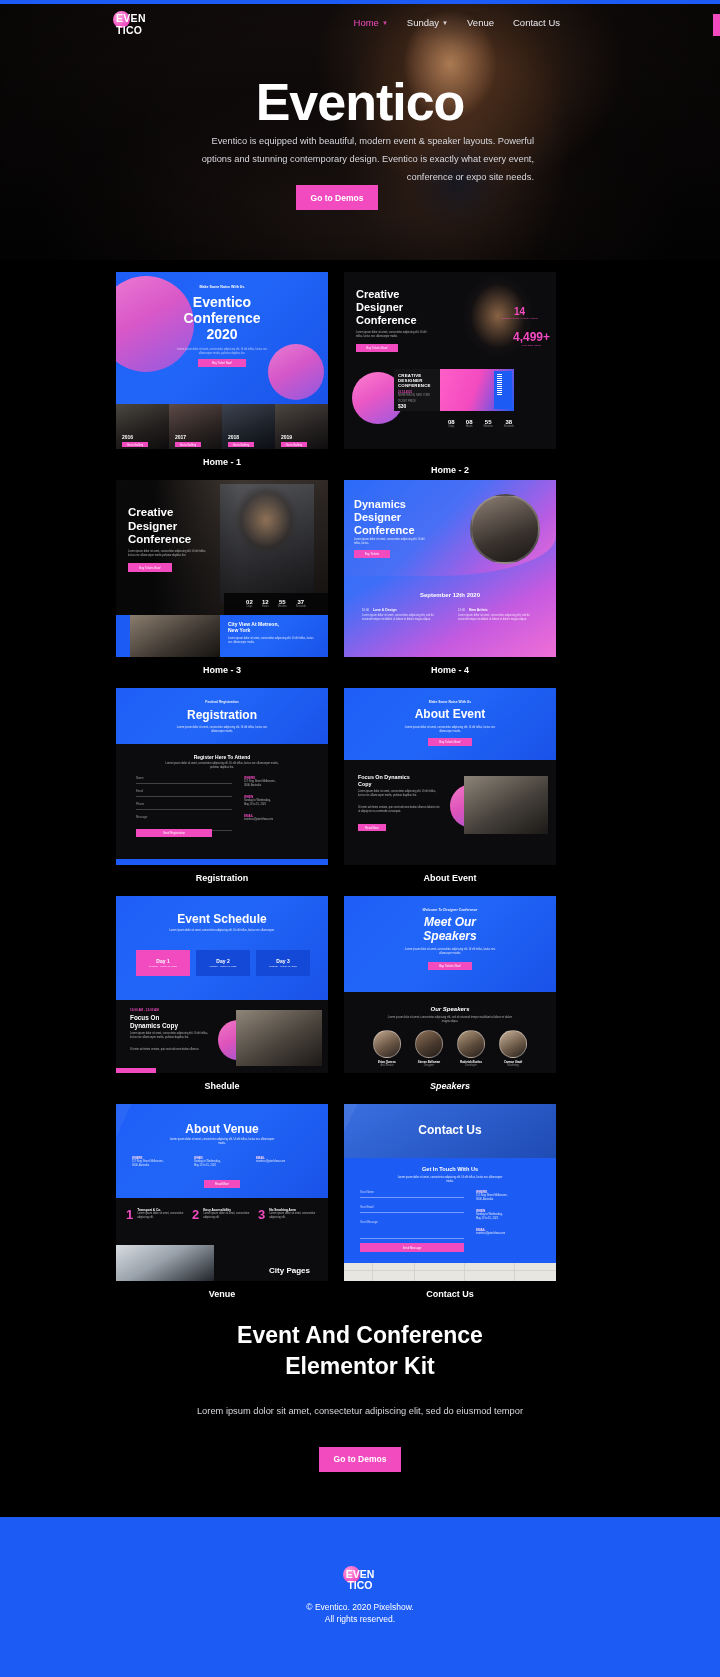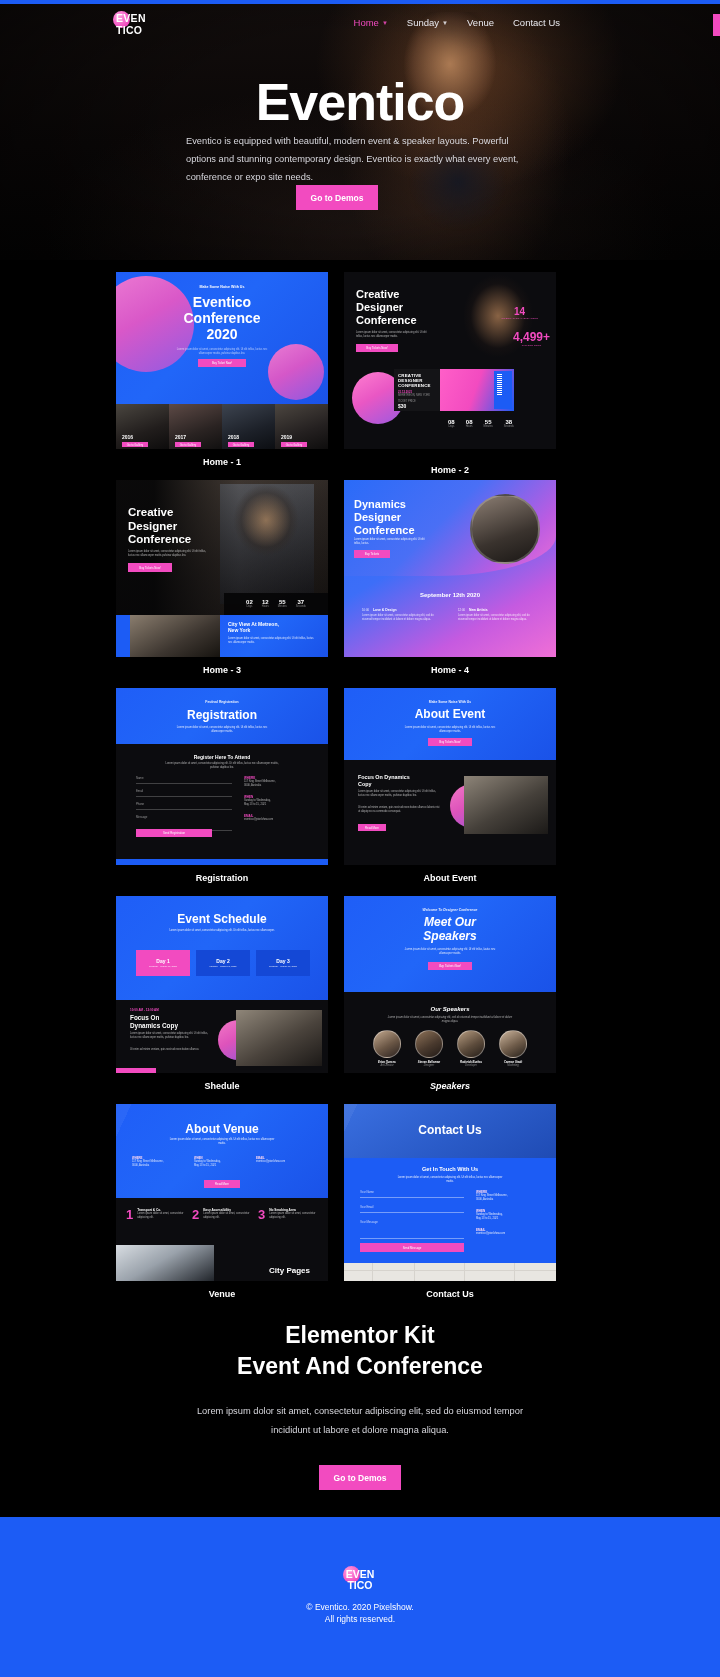--- a/index.html
+++ b/index.html
@@ -52,21 +52,21 @@
   .navlinks a { color:#e9e9ef; font-size:9.5px; text-decoration:none; display:flex; align-items:center; gap:3px; }
   .navlinks a.active { color:#f24bc0; }
   .caret { font-size:6px; opacity:.85; }
   .getbtn {
     position:absolute; right:160px; top:10px; transform:translateX(229px);
     background:#f24bc0; color:#fff; font-size:8.5px; font-weight:bold;
     padding:6px 12px; border:none; cursor:pointer; white-space:nowrap;
   }
 
   .hero-title { position:absolute; top:72px; width:720px; text-align:center; font-size:52px; font-weight:bold; letter-spacing:-1px; z-index:4; }
-  .hero-sub { position:absolute; top:132px; left:186px; width:348px; text-align:left; font-size:9.3px; line-height:1.95; color:#d7d7dd; z-index:4; }
+  .hero-sub { position:absolute; top:132px; left:186px; width:348px; text-align:right; font-size:9.3px; line-height:1.95; color:#d7d7dd; z-index:4; }
   .hero-cta {
     position:absolute; top:185px; left:296px; width:82px; height:25px;
     background:#f24bc0; color:#fff; font-size:8.5px; font-weight:bold;
     display:flex; align-items:center; justify-content:center; border:none; cursor:pointer; z-index:4;
   }
 
   
   .grid { position:absolute; top:272px; left:0; width:720px; }
   .cardwrap { position:absolute; }
   .card { position:relative; overflow:hidden; background:#0a0a0a; }
@@ -540,26 +540,25 @@
               linear-gradient(180deg,transparent 0 7px,#d6d3cd 7px 8px,transparent 8px);"></div>
         </div>
       </div>
       <div class="cardlabel" style="top:185px;">Contact Us</div>
     </div>
 
   </div>
 
   <div class="bottomcta">
     <div class="bc-title">
+      <div>Event And Conference</div>
       <div>Elementor Kit</div>
-      <div>Event And Conference</div>
     </div>
     <div class="bc-sub">
       <div>Lorem ipsum dolor sit amet, consectetur adipiscing elit, sed do eiusmod tempor</div>
-      <div>incididunt ut labore et dolore magna aliqua.</div>
     </div>
     <button class="bc-btn">Go to Demos</button>
   </div>
 
   <div class="footer">
     <div class="flogo">
       <div class="blob"></div>
       <div class="l1">EVEN</div>
       <div class="l2">TICO</div>
     </div>

